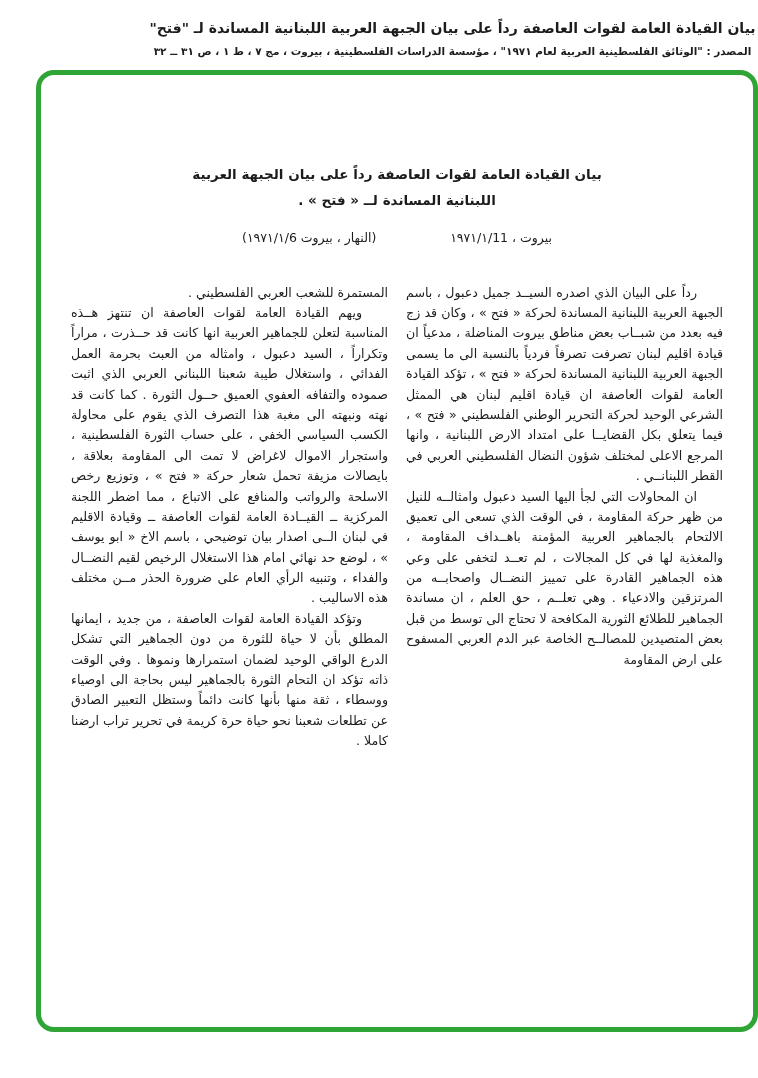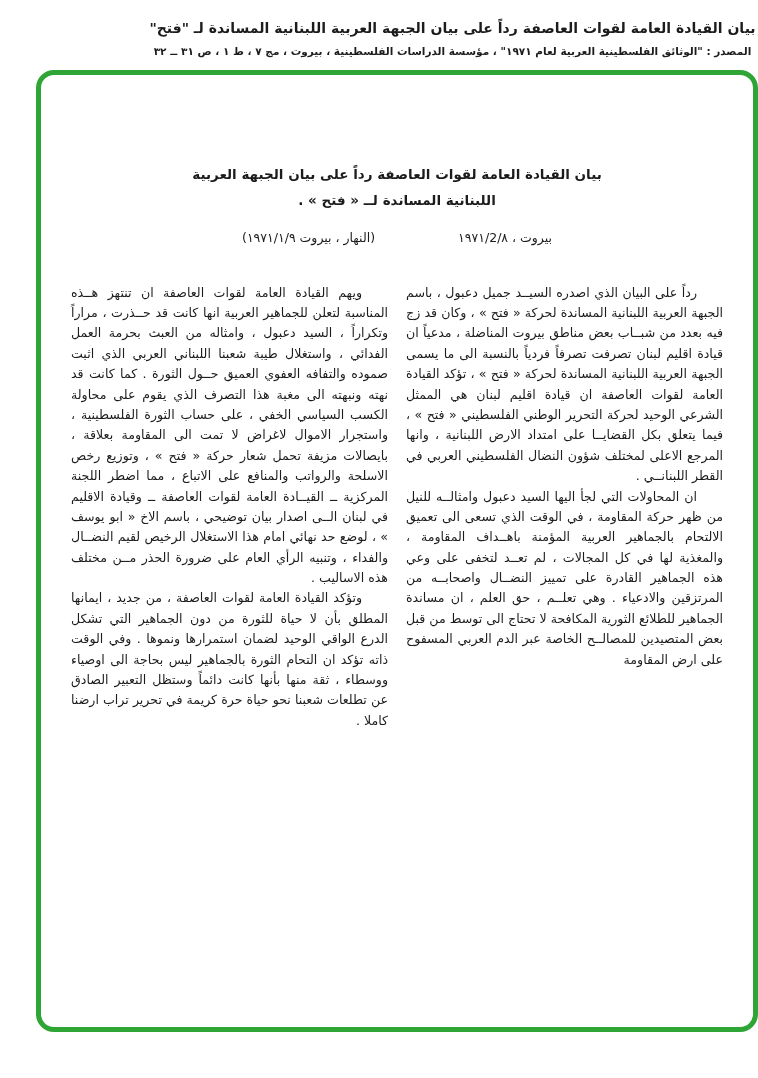--- a/index.html
+++ b/index.html
@@ -94,32 +94,33 @@
   <header class="header">
     <div class="h-title">بيان القيادة العامة لقوات العاصفة رداً على بيان الجبهة العربية اللبنانية المساندة لـ "فتح"</div>
     <div class="h-source">المصدر : "الوثائق الفلسطينية العربية لعام ١٩٧١" ، مؤسسة الدراسات الفلسطينية ، بيروت ، مج ٧ ، ط ١ ، ص ٣١ ــ ٣٢</div>
   </header>
 
   <div class="frame">
 
     <h1 class="doc-title">بيان القيادة العامة لقوات العاصفة رداً على بيان الجبهة العربية اللبنانية المساندة لــ « فتح » .</h1>
 
     <div class="date-row">
-      <span>بيروت ، ١٩٧١/2/٨</span>
-      <span>(النهار ، بيروت ١٩٧١/١/٩)</span>
+      <span>بيروت ، ١٩٧١/١/11</span>
+      <span>(النهار ، بيروت ١٩٧١/١/6)</span>
     </div>
 
     <div class="columns">
 
       <div class="col">
         <p class="para">رداً على البيان الذي اصدره السيــد جميل دعبول ، باسم الجبهة العربية اللبنانية المساندة لحركة « فتح » ، وكان قد زج فيه بعدد من شبــاب بعض مناطق بيروت المناضلة ، مدعياً ان قيادة اقليم لبنان تصرفت تصرفاً فردياً بالنسبة الى ما يسمى الجبهة العربية اللبنانية المساندة لحركة « فتح » ، تؤكد القيادة العامة لقوات العاصفة ان قيادة اقليم لبنان هي الممثل الشرعي الوحيد لحركة التحرير الوطني الفلسطيني « فتح » ، فيما يتعلق بكل القضايــا على امتداد الارض اللبنانية ، وانها المرجع الاعلى لمختلف شؤون النضال الفلسطيني العربي في القطر اللبنانــي .</p>
         <p class="para">ان المحاولات التي لجأ اليها السيد دعبول وامثالــه للنيل من ظهر حركة المقاومة ، في الوقت الذي تسعى الى تعميق الالتحام بالجماهير العربية المؤمنة باهــداف المقاومة ، والمغذية لها في كل المجالات ، لم تعــد لتخفى على وعي هذه الجماهير القادرة على تمييز النضــال واصحابــه من المرتزقين والادعياء . وهي تعلــم ، حق العلم ، ان مساندة الجماهير للطلائع الثورية المكافحة لا تحتاج الى توسط من قبل بعض المتصيدين للمصالــح الخاصة عبر الدم العربي المسفوح على ارض المقاومة</p>
       </div>
 
       <div class="col">
+        <p class="para no-indent">المستمرة للشعب العربي الفلسطيني .</p>
         <p class="para">ويهم القيادة العامة لقوات العاصفة ان تنتهز هــذه المناسبة لتعلن للجماهير العربية انها كانت قد حــذرت ، مراراً وتكراراً ، السيد دعبول ، وامثاله من العبث بحرمة العمل الفدائي ، واستغلال طيبة شعبنا اللبناني العربي الذي اثبت صموده والتفافه العفوي العميق حــول الثورة . كما كانت قد نهته ونبهته الى مغبة هذا التصرف الذي يقوم على محاولة الكسب السياسي الخفي ، على حساب الثورة الفلسطينية ، واستجرار الاموال لاغراض لا تمت الى المقاومة بعلاقة ، بايصالات مزيفة تحمل شعار حركة « فتح » ، وتوزيع رخص الاسلحة والرواتب والمنافع على الاتباع ، مما اضطر اللجنة المركزية ــ القيــادة العامة لقوات العاصفة ــ وقيادة الاقليم في لبنان الــى اصدار بيان توضيحي ، باسم الاخ « ابو يوسف » ، لوضع حد نهائي امام هذا الاستغلال الرخيص لقيم النضــال والفداء ، وتنبيه الرأي العام على ضرورة الحذر مــن مختلف هذه الاساليب .</p>
         <p class="para">وتؤكد القيادة العامة لقوات العاصفة ، من جديد ، ايمانها المطلق بأن لا حياة للثورة من دون الجماهير التي تشكل الدرع الواقي الوحيد لضمان استمرارها ونموها . وفي الوقت ذاته تؤكد ان التحام الثورة بالجماهير ليس بحاجة الى اوصياء ووسطاء ، ثقة منها بأنها كانت دائماً وستظل التعبير الصادق عن تطلعات شعبنا نحو حياة حرة كريمة في تحرير تراب ارضنا كاملا .</p>
       </div>
 
     </div>
 
   </div>
 
 </div>
 

